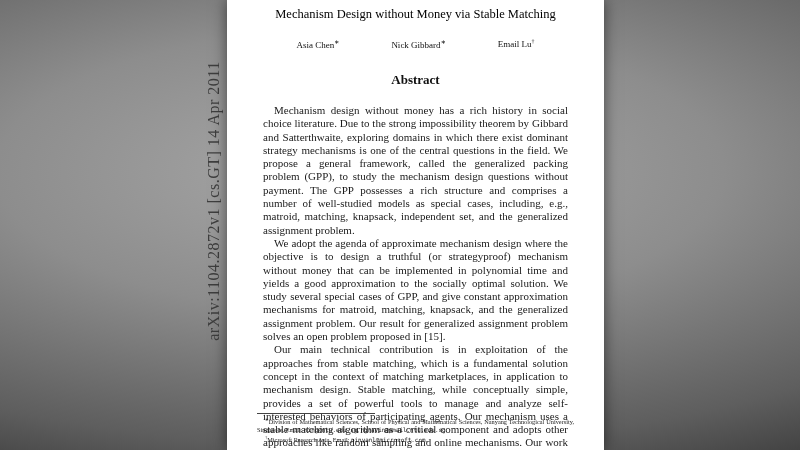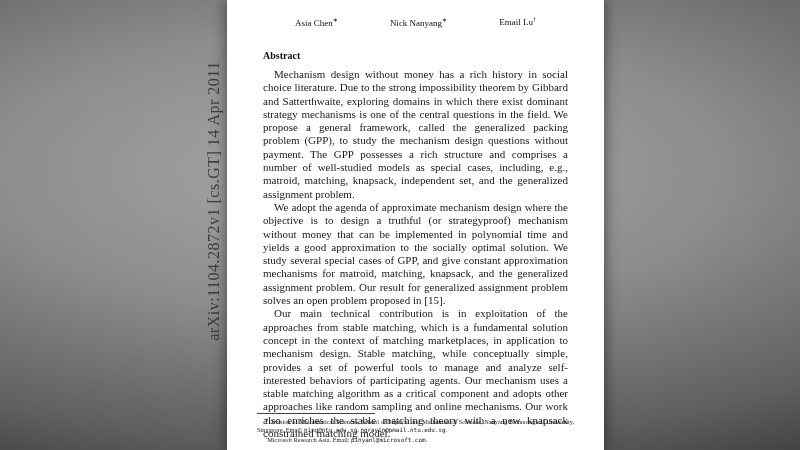--- a/index.html
+++ b/index.html
@@ -46,24 +46,24 @@
     justify-content: center;
     gap: 52px;
     font-size: 9px;
   }
   .author sup { font-size: 6px; }
 
   .abstract {
     margin: 22px 36px 0 36px;
   }
   .abstract-heading {
-    text-align: left;
+    text-align: center;
     font-weight: bold;
-    font-size: 10px;
-    margin-bottom: 7px;
+    font-size: 13px;
+    margin-bottom: 16px;
   }
   .abstract p {
     font-size: 11px;
     line-height: 1.21;
     text-align: justify;
     text-indent: 11px;
     color: #1a1a1a;
   }
 
   .footnotes {
@@ -87,24 +87,25 @@
     color: #111;
   }
 </style>
 </head>
 <body>
 
 <div class="arxiv-stamp">arXiv:1104.2872v1  [cs.GT]  14 Apr 2011</div>
 
 <div class="page">
 
+  <div class="paper-title">Mechanism Design without Money via Stable Matching</div>
 
   <div class="authors">
     <span class="author"><span>Asia Chen</span><sup>∗</sup></span>
-    <span class="author"><span>Nick Nanyang</span><sup>∗</sup></span>
+    <span class="author"><span>Nick Gibbard</span><sup>∗</sup></span>
     <span class="author"><span>Email Lu</span><sup>†</sup></span>
   </div>
 
   <div class="abstract">
     <div class="abstract-heading">Abstract</div>
     <p>Mechanism design without money has a rich history in social choice literature. Due to the strong impossibility theorem by Gibbard and Satterthwaite, exploring domains in which there exist dominant strategy mechanisms is one of the central questions in the field. We propose a general framework, called the generalized packing problem (GPP), to study the mechanism design questions without payment. The GPP possesses a rich structure and comprises a number of well-studied models as special cases, including, e.g., matroid, matching, knapsack, independent set, and the generalized assignment problem.</p>
     <p>We adopt the agenda of approximate mechanism design where the objective is to design a truthful (or strategyproof) mechanism without money that can be implemented in polynomial time and yields a good approximation to the socially optimal solution. We study several special cases of GPP, and give constant approximation mechanisms for matroid, matching, knapsack, and the generalized assignment problem. Our result for generalized assignment problem solves an open problem proposed in [15].</p>
     <p>Our main technical contribution is in exploitation of the approaches from stable matching, which is a fundamental solution concept in the context of matching marketplaces, in application to mechanism design. Stable matching, while conceptually simple, provides a set of powerful tools to manage and analyze self-interested behaviors of participating agents. Our mechanism uses a stable matching algorithm as a critical component and adopts other approaches like random sampling and online mechanisms. Our work also enriches the stable matching theory with a new knapsack constrained matching model.</p>
   </div>
 

